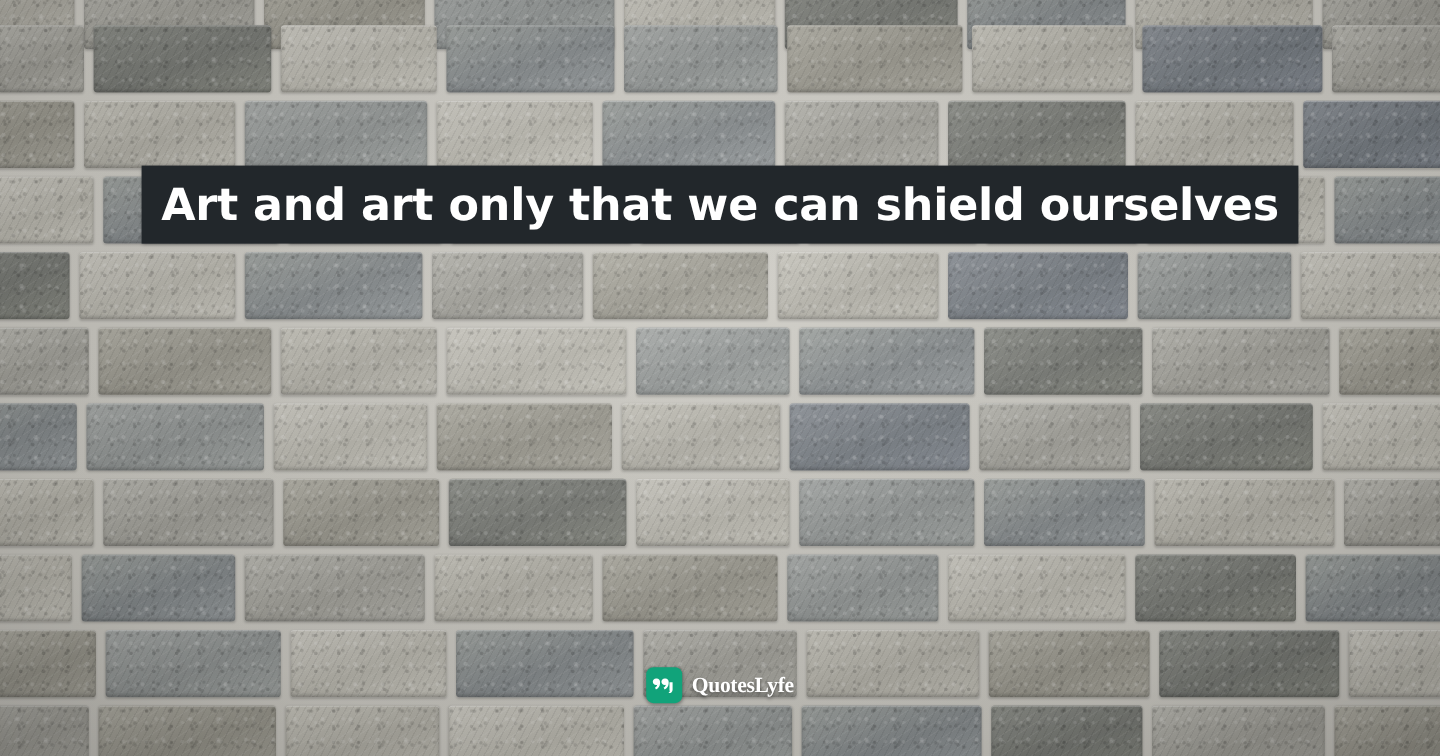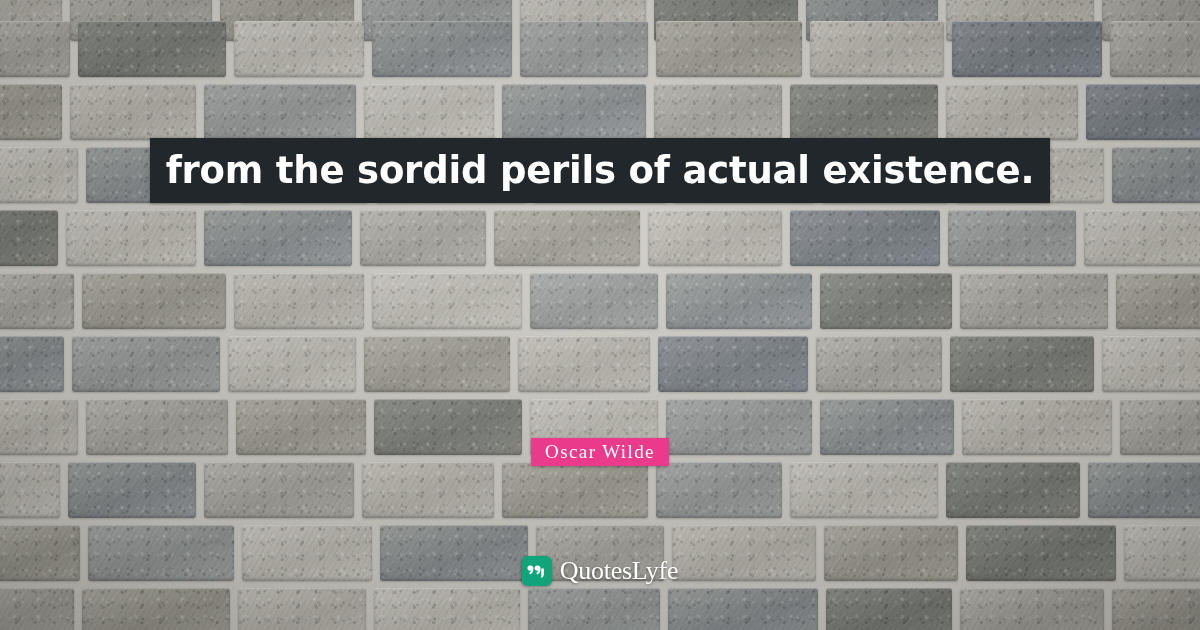--- a/index.html
+++ b/index.html
@@ -144,22 +144,22 @@
     background: #11a37a;
     display: flex;
     align-items: center;
     justify-content: center;
     box-shadow: 0 1px 3px rgba(0,0,0,.35);
   }
   .logo-mark svg { display: block; }
   .logo-word {
     color: #ffffff;
     font-family: "Liberation Serif", serif;
-    font-weight: normal;
-    font-size: 26px;
+    font-weight: bold;
+    font-size: 18px;
     letter-spacing: -0.3px;
     text-shadow: 0 1px 3px rgba(0,0,0,.45);
     white-space: nowrap;
   }
 </style>
 </head>
 <body>
 
 <div class="canvas">
 
@@ -293,24 +293,23 @@
       <div class="brick t5" style="width:150px"></div>
       <div class="brick t3" style="width:126px"></div>
       <div class="brick t1" style="width:144px"></div>
       <div class="brick t6" style="width:138px"></div>
 
     </div>
     <div class="wall-shade"></div>
   </div>
 
   <div class="quote-wrap">
-    <div class="quote-line">from the sordid perils of actual existence.</div>
+    <div class="quote-line">Art and art only that we can shield ourselves</div>
   </div>
 
-  <div class="author-badge">Oscar Wilde</div>
 
   <div class="logo">
     <span class="logo-mark">
       <svg width="22" height="22" viewBox="0 0 22 22" aria-hidden="true">
         <path d="M4.2 5.4c-1.5 0-2.7 1.2-2.7 2.7S2.7 10.8 4.2 10.8c.35 0 .68-.07.98-.19-.22 1.07-.93 1.95-1.9 2.4l.85 1.6c2.04-.92 3.4-2.98 3.4-5.3V8.1c0-1.5-1.2-2.7-2.7-2.7-.2 0-.4.02-.6.06z" fill="#ffffff"></path>
         <path d="M11.4 5.4c-1.5 0-2.7 1.2-2.7 2.7s1.2 2.7 2.7 2.7c.35 0 .68-.07.98-.19-.22 1.07-.93 1.95-1.9 2.4l.85 1.6c2.04-.92 3.4-2.98 3.4-5.3V8.1c0-1.5-1.2-2.7-2.7-2.7-.2 0-.4.02-.6.06z" fill="#ffffff"></path>
         <path d="M15.4 8.6h2.6v6.1c0 1.6-1.3 2.9-2.9 2.9h-.5l1.4-1.9h-.6v-7.1z" fill="#ffffff"></path>
       </svg>
     </span>
     <span class="logo-word">QuotesLyfe</span>

